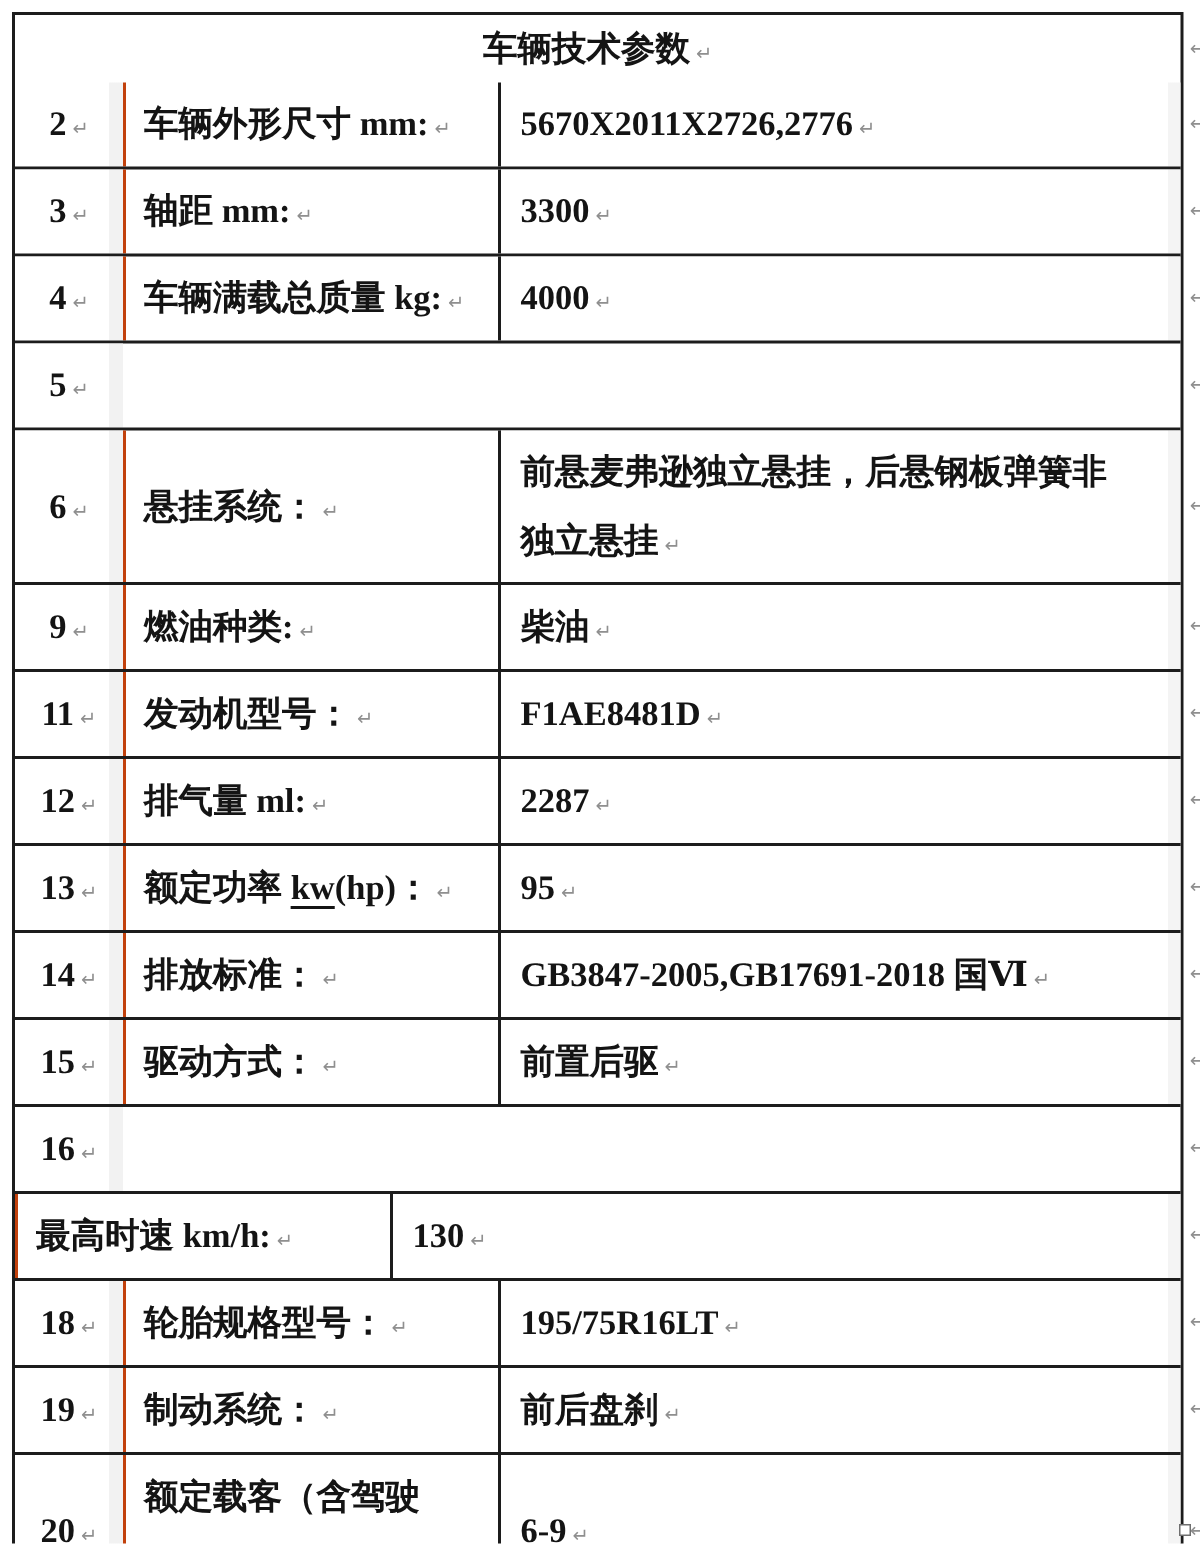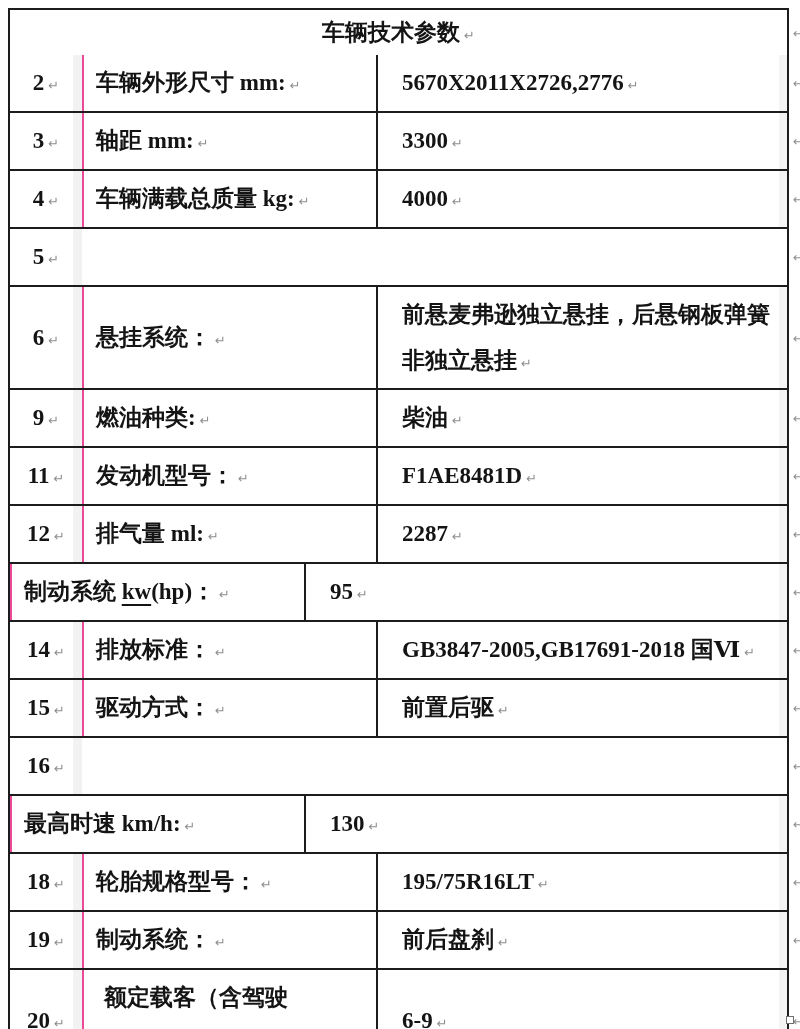--- a/index.html
+++ b/index.html
@@ -21,29 +21,28 @@
   }
   .row{display:flex;position:relative;height:56px;}
   .row.tall{height:101px;}
   .row.title-row{height:45px;}
   .row + .row{border-top:2px solid #1c1c1c;}
   .cell{display:flex;align-items:center;box-sizing:border-box;overflow:visible;}
   .c-num{
     flex:0 0 72px;justify-content:center;
     background:linear-gradient(to right,#ffffff calc(100% - 9px),#f2f2f2 calc(100% - 9px));
   }
-  .c-label{flex:0 0 250px;border-left:2px solid #ec4899;padding-left:12px;}
+  .c-label{flex:0 0 250px;border-left:2px solid #c2410c;padding-left:12px;}
   .c-value{
-    flex:1;border-left:2px solid #1c1c1c;padding-left:24px;
+    flex:1;border-left:2px solid #1c1c1c;padding-left:13px;
     background:linear-gradient(to right,#ffffff calc(100% - 8px),#f4f4f4 calc(100% - 8px));
-    margin-left:44px;
   }
   .title-cell{flex:1;justify-content:center;}
   .txt{font-size:23px;line-height:46px;display:inline-block;}
-  .tall .c-label .txt{max-width:192px;text-align:right;}
+  .tall .c-label .txt{max-width:192px;}
   .tall .c-value .txt{max-width:400px;}
   .mark{
     font-size:13px;color:#8f8f8f;font-weight:400;
     font-family:"DejaVu Sans",sans-serif;
     margin-left:4px;line-height:1;display:inline;
   }
   .row-mark{
     position:absolute;right:-17px;top:50%;
     transform:translateY(-50%);
     font-size:13px;color:#8f8f8f;font-weight:400;
@@ -168,22 +167,25 @@
     <div class="cell c-label">
       <span class="txt">排气量 ml:<span class="mark">↵</span></span>
     </div>
     <div class="cell c-value">
       <span class="txt">2287<span class="mark">↵</span></span>
     </div>
     <span class="row-mark">↵</span>
   </div>
 
   <div class="row">
-    <div class="cell c-label">
-      <span class="txt"><span>制动系统 </span><span class="squiggle">kw</span><span>(hp)：</span><span class="mark">↵</span></span>
+    <div class="cell c-num">
+      <span class="txt">13<span class="mark">↵</span></span>
+    </div>
+    <div class="cell c-label">
+      <span class="txt"><span>额定功率 </span><span class="squiggle">kw</span><span>(hp)：</span><span class="mark">↵</span></span>
     </div>
     <div class="cell c-value">
       <span class="txt">95<span class="mark">↵</span></span>
     </div>
     <span class="row-mark">↵</span>
   </div>
 
   <div class="row">
     <div class="cell c-num">
       <span class="txt">14<span class="mark">↵</span></span>

